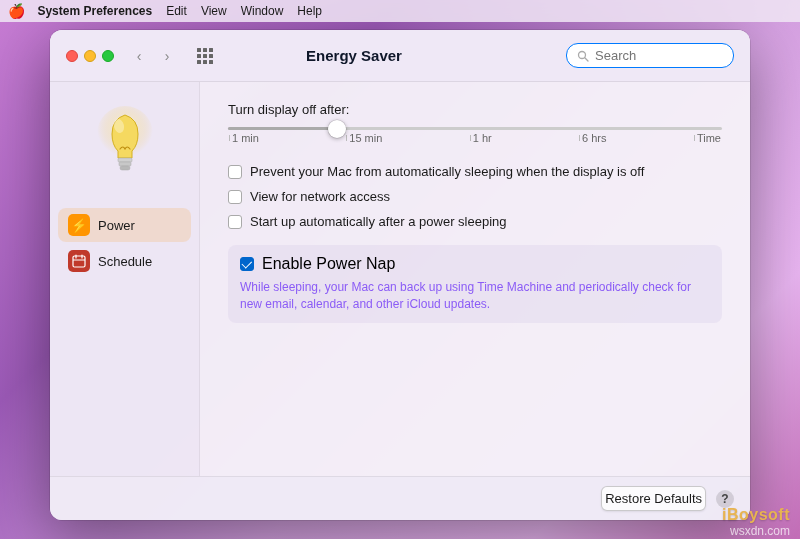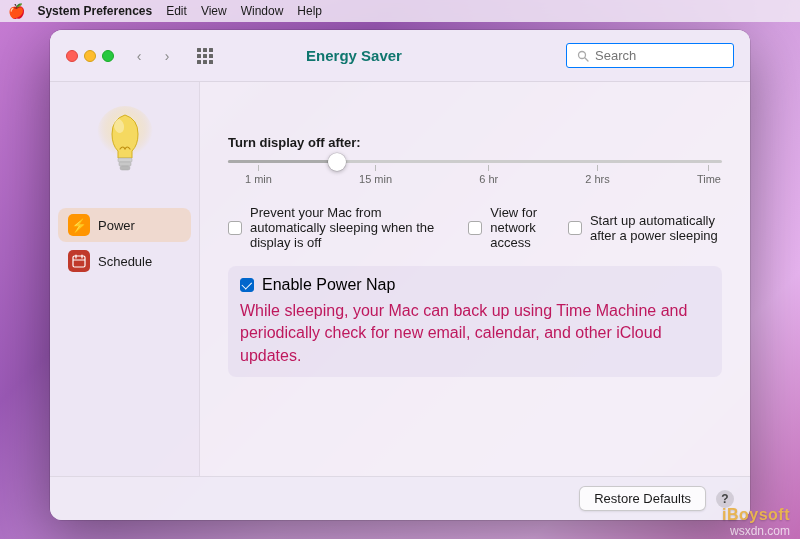--- a/index.html
+++ b/index.html
@@ -129,32 +129,32 @@
     .grid-dot {
       width: 4px;
       height: 4px;
       border-radius: 0.5px;
       background: #666;
     }
 
     .title-text {
       font-size: 15px;
       font-weight: 600;
-      color: #0f766e;
+      color: #0f172a;
       flex: 1;
       text-align: center;
       margin-left: -80px;
     }
 
     .search-box {
       display: flex;
       align-items: center;
       background: white;
       border: 1.5px solid #007aff;
-      border-radius: 3px;
+      border-radius: 12px;
       padding: 4px 10px;
       gap: 6px;
       width: 168px;
     }
 
     .search-icon-svg {
       color: #aaa;
       font-size: 12px;
       flex-shrink: 0;
     }
@@ -247,24 +247,23 @@
 
     
     .main-panel {
       flex: 1;
       padding: 20px 28px;
       overflow-y: auto;
     }
 
     .section-title {
       font-size: 13px;
-      font-weight: 700;
+      font-weight: 400;
       color: #1a1a1a;
       margin-bottom: 10px;
-      margin-top: 33px;
     }
 
     
     .slider-section {
       margin-bottom: 20px;
     }
 
     .slider-track-container {
       position: relative;
       margin: 6px 0 2px;
@@ -300,41 +299,41 @@
 
     .slider-ticks {
       display: flex;
       justify-content: space-between;
       padding: 0 1px;
       margin-top: 2px;
     }
 
     .slider-tick {
       display: flex;
-      flex-direction: column;
+      flex-direction: row;
       align-items: center;
       gap: 2px;
-      margin-left: 16px;
     }
 
     .tick-mark {
       width: 1px;
       height: 6px;
       background: #bbb;
     }
 
     .tick-label {
       font-size: 11px;
       color: #666;
       white-space: nowrap;
     }
 
     
     .checkboxes-section {
       display: flex;
+      flex-direction: column;
       gap: 10px;
       margin-bottom: 16px;
     }
 
     .checkbox-row {
       display: flex;
       align-items: center;
       gap: 8px;
       font-size: 13px;
       color: #1a1a1a;
@@ -375,42 +374,42 @@
     }
 
     .power-nap-header {
       display: flex;
       align-items: center;
       gap: 8px;
       margin-bottom: 6px;
     }
 
     .power-nap-desc {
-      font-size: 16px;
-      color: #be185d;
+      font-size: 12px;
+      color: #8b5cf6;
       line-height: 1.4;
     }
 
     
     .bottom-bar {
       height: 44px;
       background: rgba(238, 232, 245, 0.8);
       border-top: 1px solid rgba(0,0,0,0.07);
       display: flex;
       align-items: center;
       justify-content: flex-end;
       padding: 0 16px;
       gap: 10px;
     }
 
     .restore-btn {
       background: rgba(255,255,255,0.8);
       border: 0.5px solid rgba(0,0,0,0.2);
       border-radius: 6px;
-      padding: 4px 14px;
+      padding: 4px 3px;
       font-size: 13px;
       color: #1a1a1a;
       cursor: pointer;
       box-shadow: 0 1px 2px rgba(0,0,0,0.08);
     }
 
     .help-btn {
       width: 18px;
       height: 18px;
       border-radius: 50%;
@@ -554,25 +553,25 @@
           <div class="slider-tick">
             <div class="tick-mark"></div>
             <span class="tick-label">1 min</span>
           </div>
           <div class="slider-tick">
             <div class="tick-mark"></div>
             <span class="tick-label">15 min</span>
           </div>
           <div class="slider-tick">
             <div class="tick-mark"></div>
-            <span class="tick-label">6 hr</span>
+            <span class="tick-label">1 hr</span>
           </div>
           <div class="slider-tick">
             <div class="tick-mark"></div>
-            <span class="tick-label">2 hrs</span>
+            <span class="tick-label">6 hrs</span>
           </div>
           <div class="slider-tick">
             <div class="tick-mark"></div>
             <span class="tick-label">Time</span>
           </div>
         </div>
       </div>
 
       <div class="checkboxes-section">
         <div class="checkbox-row">

